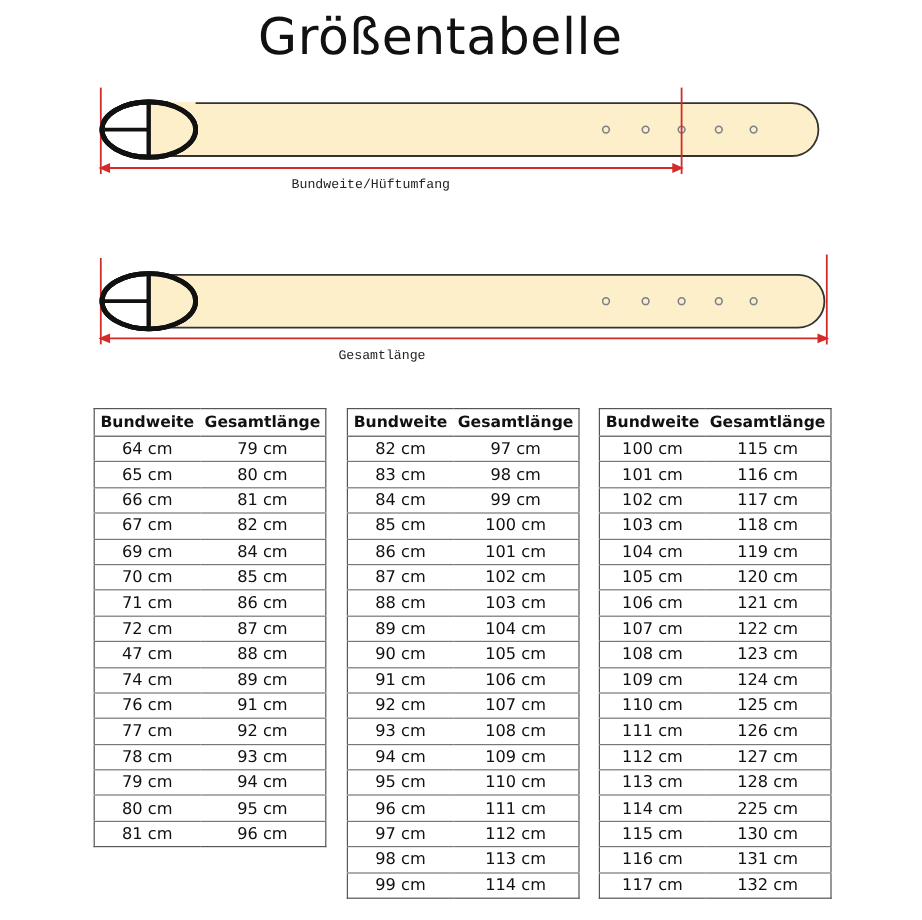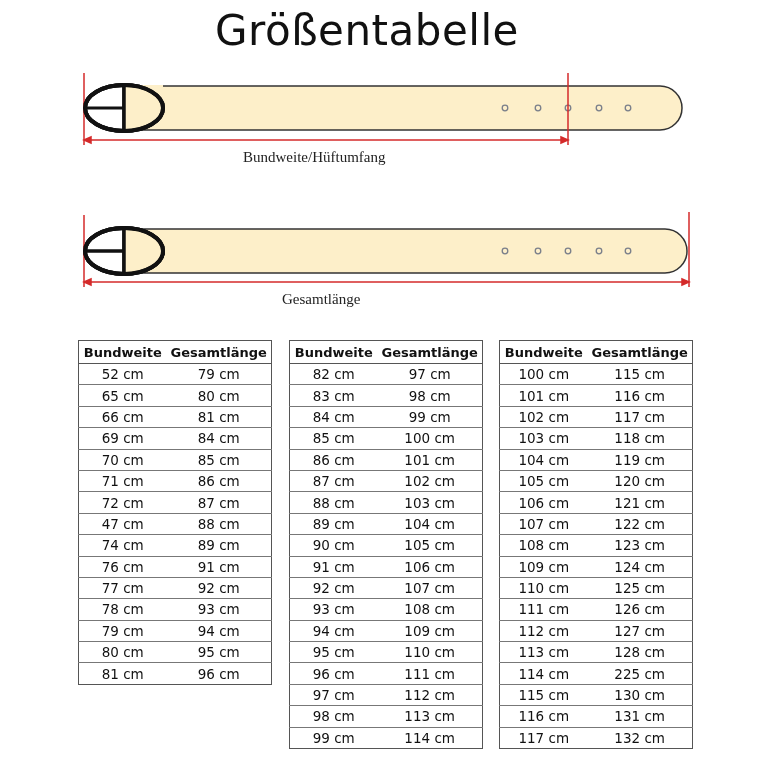--- a/index.html
+++ b/index.html
@@ -1,19 +1,19 @@
 <!DOCTYPE html>
 <html><head>
 <meta charset="utf-8">
 <style>
   html, body { margin:0; padding:0; background:#ffffff; }
   body { width:768px; height:767px; position:relative; overflow:hidden; font-family:"Liberation Sans", sans-serif; color:#111; }
   .title { position:absolute; left:0; width:734px; top:6px; text-align:center; font-size:42px; font-family:"DejaVu Sans", sans-serif; font-weight:normal; letter-spacing:0.5px; color:#111; }
   .diagram { position:absolute; left:0; top:0; }
-  .label { position:absolute; font-size:15px; font-family:Liberation Serif, serif; color:#222; }
+  .label { position:absolute; font-size:11px; font-family:Liberation Mono, monospace; color:#222; }
   table.size { position:absolute; top:340px; border-collapse:collapse; border:1.5px solid #555; font-size:13.5px; font-family:"DejaVu Sans", sans-serif;padding-left:44px; }
   table.size th { font-weight:bold; height:22px; padding:0 4px; border-bottom:1.5px solid #555; font-size:13px; }
   table.size td { height:20.4px; padding:0; text-align:center; border-top:1px solid #777; }
   table.size tr:first-child td { border-top:none; }
   table.size col.c1 { width:88px; }
   table.size col.c2 { width:102px; }
 </style>
 </head>
 <body>
 
@@ -92,30 +92,34 @@
       <col class="c2">
     </colgroup>
   <thead>
       <tr>
     <th>Bundweite</th>
     <th>Gesamtlänge</th>
   </tr>
     </thead>
   <tbody>
       <tr>
-        <td>52 cm</td>
+        <td>64 cm</td>
         <td>79 cm</td>
       </tr>
       <tr>
         <td>65 cm</td>
         <td>80 cm</td>
       </tr>
       <tr>
         <td>66 cm</td>
         <td>81 cm</td>
+      </tr>
+      <tr>
+        <td>67 cm</td>
+        <td>82 cm</td>
       </tr>
       <tr>
         <td>69 cm</td>
         <td>84 cm</td>
       </tr>
       <tr>
         <td>70 cm</td>
         <td>85 cm</td>
       </tr>
       <tr>

